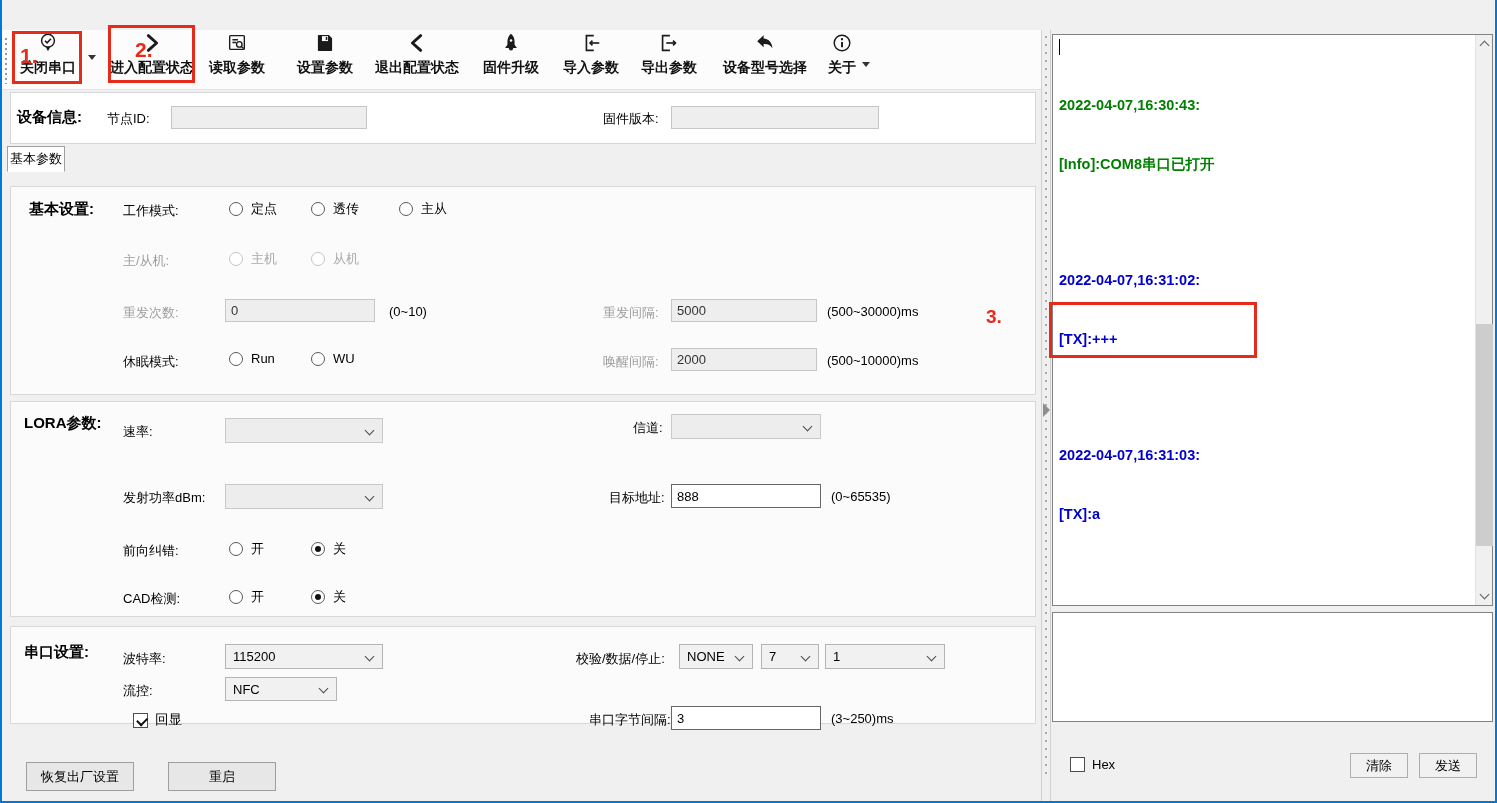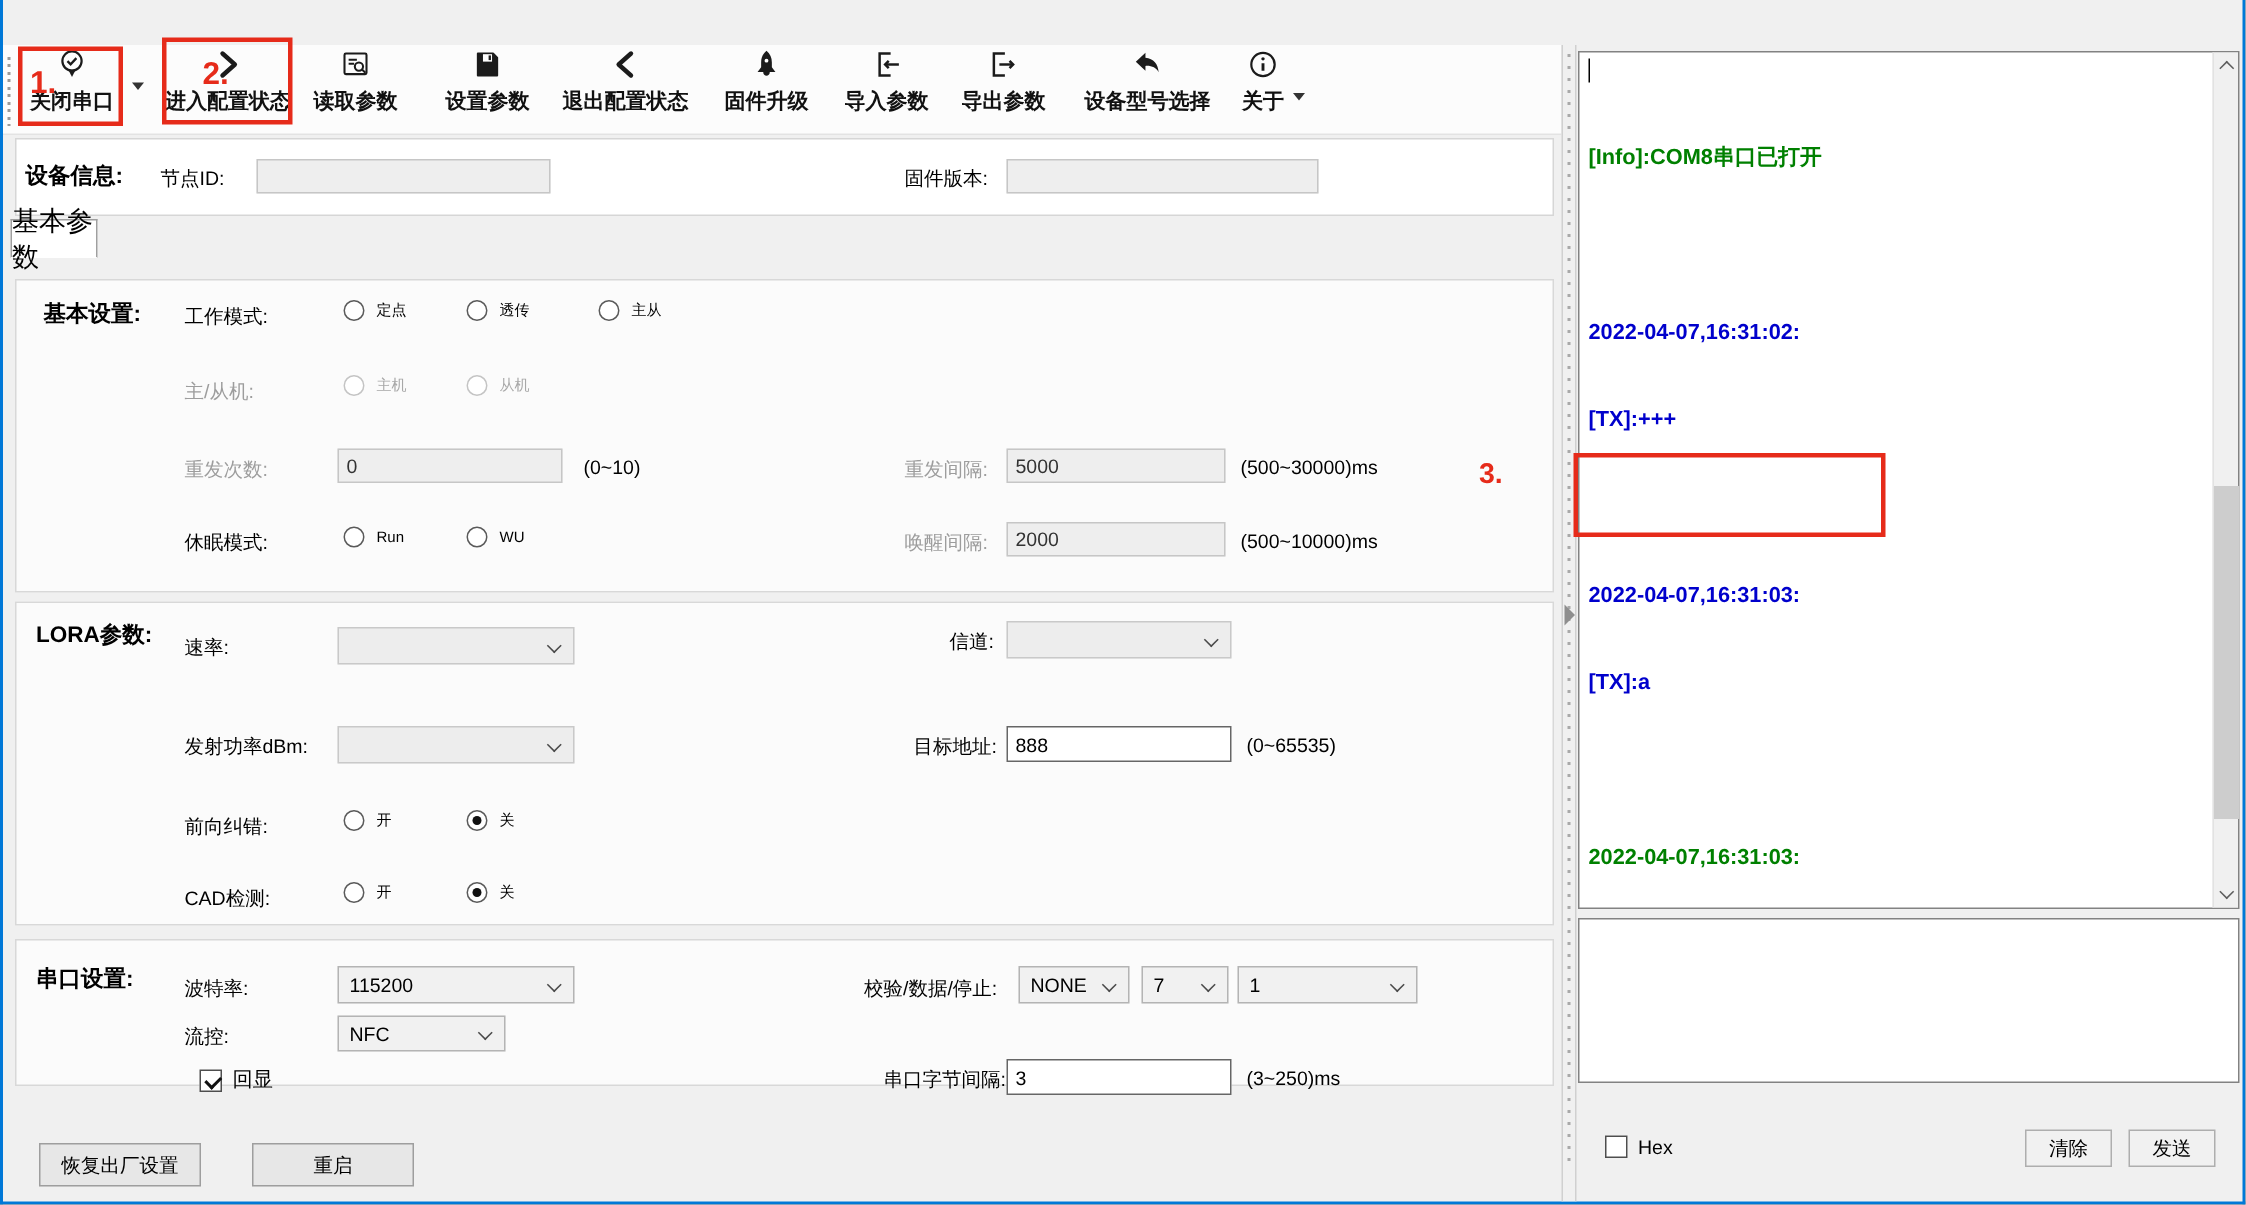--- a/index.html
+++ b/index.html
@@ -36,36 +36,36 @@
   .hint { position:absolute; font-size:13px; color:#000; white-space:nowrap; }
 
   .tfield { position:absolute; font-size:13px; padding:2px 5px; border:1px solid #c6c6c6; background:#eeeeee; color:#333;
             font-family:"Liberation Sans","DejaVu Sans",sans-serif; outline:none; }
   .tfield.edit { background:#fff; border:1px solid #666; color:#000; }
 
   .combo { position:absolute; height:25px; background:#f1f1f1; border:1px solid #b4b4b4; font-size:13px; padding:4px 22px 3px 7px; color:#000; }
   .combo.dis { background:#ededed; border-color:#c9c9c9; }
   .chev { position:absolute; right:9px; top:8px; width:7px; height:7px; border-right:1.5px solid #4a4a4a; border-bottom:1.5px solid #4a4a4a; transform:rotate(45deg); }
 
-  .radio { position:absolute; display:flex; align-items:center; gap:8px; font-size:10px; color:#000; }
+  .radio { position:absolute; display:flex; align-items:center; gap:8px; font-size:13px; color:#000; }
   .rdot { width:14px; height:14px; border-radius:50%; border:1px solid #5a5a5a; background:#fff; position:relative; flex:0 0 auto; }
   .radio.sel .rdot::after { content:""; position:absolute; left:3px; top:3px; width:6px; height:6px; border-radius:50%; background:#111; }
   .radio.dis { color:#a8a8a8; }
   .radio.dis .rdot { border-color:#c4c4c4; }
 
   .cbrow { position:absolute; display:flex; align-items:center; gap:7px; font-size:13.5px; }
   .cb { width:15px; height:15px; border:1px solid #4e4e4e; background:#fff; position:relative; flex:0 0 auto; }
   .cb.checked::after { content:""; position:absolute; left:2.5px; top:3px; width:8px; height:4.5px;
                        border-left:2px solid #111; border-bottom:2px solid #111; transform:rotate(-45deg); }
 
   .btn { position:absolute; background:#e7e7e7; border:1px solid #9e9e9e; font-size:13px; text-align:center;
          font-family:"Liberation Sans","DejaVu Sans",sans-serif; display:flex; align-items:center; justify-content:center; }
   .btn.light { background:#f1f1f1; border-color:#aeaeae; }
 
-  .tab { position:absolute; background:#fff; border:1px solid #9f9f9f; border-bottom:1px solid #fff; font-size:18px;
+  .tab { position:absolute; background:#fff; border:1px solid #9f9f9f; border-bottom:1px solid #fff; font-size:13px;
          display:flex; align-items:center; justify-content:center; }
 
   
   .splitter { position:absolute; left:1039px; top:30px; width:10px; height:771px; background:#f0f0f0;
               border-left:1px solid #d0d0d0; border-right:1px solid #d0d0d0; }
   .splitter::before { content:""; position:absolute; left:3px; top:6px; width:2px; height:96%;
               background:repeating-linear-gradient(to bottom,#a9a9a9 0 2px,transparent 2px 8px); }
   .split-arrow { position:absolute; left:1px; top:373px; width:0; height:0;
               border-top:7px solid transparent; border-bottom:7px solid transparent; border-left:7px solid #8e8e8e; }
 
@@ -337,20 +337,21 @@
 
   <div class="splitter">
       <span class="split-arrow"></span>
     </div>
 
   <div class="logbox">
     <span class="caret"></span>
     <div class="log-content">
       <div class="log-blank"></div>
       <div class="log-entry lg-green">
+        <div>2022-04-07,16:30:43:</div>
         <div>[Info]:COM8串口已打开</div>
       </div>
       <div class="log-entry lg-blue">
         <div>2022-04-07,16:31:02:</div>
         <div>[TX]:+++</div>
       </div>
       <div class="log-entry lg-blue">
         <div>2022-04-07,16:31:03:</div>
         <div>[TX]:a</div>
       </div>

